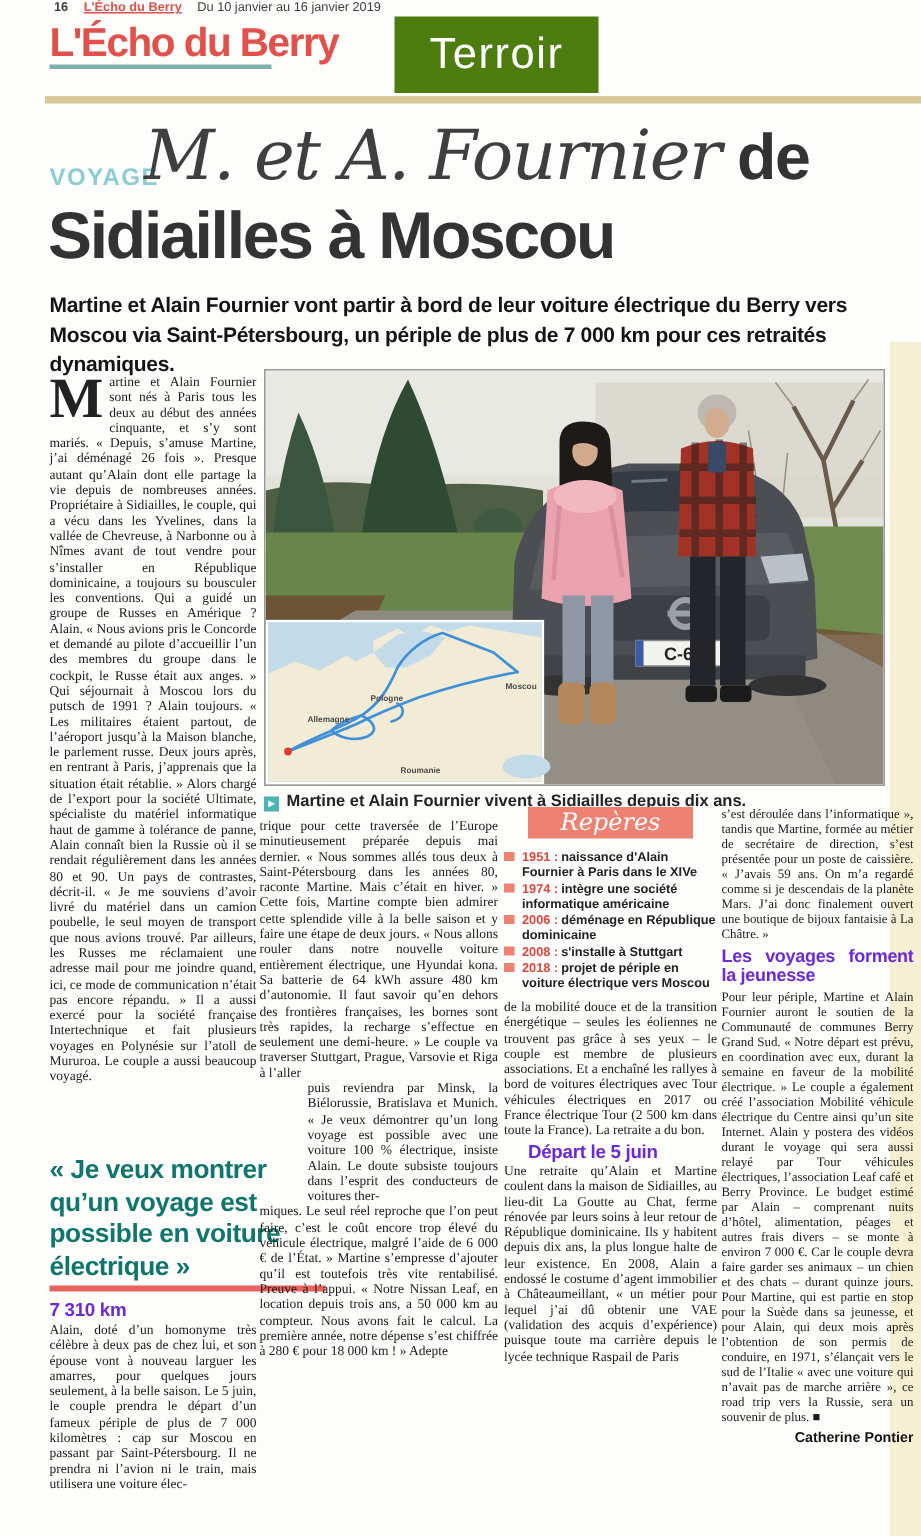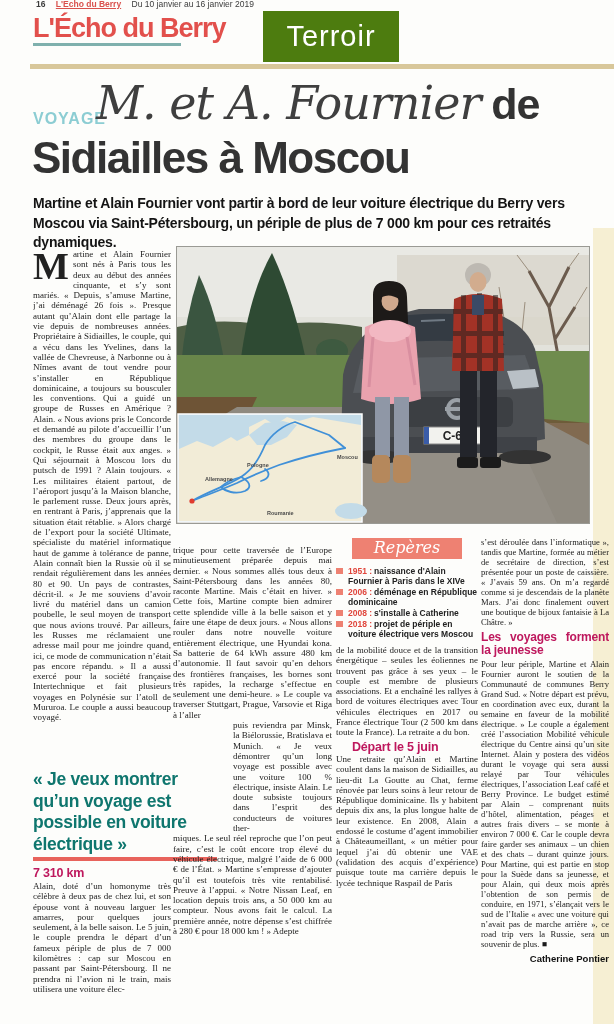--- a/index.html
+++ b/index.html
@@ -35,26 +35,26 @@
   
   .bodytext{font-family:"Liberation Serif",serif;font-size:9px;line-height:10.3px;
         text-align:justify;color:#1b1b1b;}
   .bodytext p{margin:0;}
   .col1{position:absolute;left:33px;top:249px;width:138px;height:519px;overflow:hidden;}
   .dropcap{float:left;font-family:"Liberation Serif",serif;font-weight:bold;font-size:38px;
         line-height:31px;padding:2px 4px 0 0;color:#222;}
   .pullquote{position:absolute;left:33px;top:769px;width:194px;font-weight:bold;font-size:17.5px;
         line-height:21.5px;color:#0f766e;letter-spacing:-0.3px;}
   .pq-rule{position:absolute;left:33px;top:857px;width:184px;height:4px;background:#e8635c;}
-  .subhead{font-weight:bold;font-size:12.5px;color:#be185d;font-family:"Liberation Sans",sans-serif;
+  .subhead{font-weight:bold;font-size:12.5px;color:#6d28d9;font-family:"Liberation Sans",sans-serif;
         letter-spacing:-0.2px;margin:0 0 2px 0;}
   .sub1{position:absolute;left:33px;top:866px;}
   .col1b{position:absolute;left:33px;top:881px;width:138px;height:137px;overflow:hidden;}
   .col2{position:absolute;left:173px;top:545px;width:159px;height:478px;overflow:hidden;}
-  .col2 .wrapped{margin-left:60px;}
+  .col2 .wrapped{margin-left:32px;}
   .col3{position:absolute;left:336px;top:537px;width:142px;height:486px;overflow:hidden;}
   .col3 .subhead{margin-top:4px;margin-left:16px;}
   .col4{position:absolute;left:481px;top:537px;width:128px;height:486px;overflow:hidden;}
   .col4 .bodytext-sm{font-size:8.6px;line-height:10px;}
   .col4 .subhead{font-size:12px;line-height:13px;margin-top:4px;}
   .byline{text-align:right;font-weight:bold;font-size:9.5px;margin-top:4px;color:#111;
         font-family:"Liberation Sans",sans-serif;}
   
   .reperes{margin-bottom:6px;}
   .reperes-title{width:110px;height:21px;margin:1px auto 7px auto;background:#ee8172;color:#fff;
@@ -189,20 +189,23 @@
             <text x="26" y="66">Allemagne</text>
             <text x="68" y="52">Pologne</text>
             <text x="158" y="44">Moscou</text>
             <text x="88" y="100">Roumanie</text>
           </g>
         </g>
       </g>
     </svg>
   </div>
 
+  <div class="caption">
+    <span class="cap-icon">▸</span><span>Martine et Alain Fournier vivent à Sidiailles depuis dix ans.</span>
+  </div>
 
   <div class="col1 bodytext">
     <p><span class="dropcap">M</span><span>artine et Alain Fournier sont nés à Paris tous les deux au début des années cinquante, et s’y sont mariés. « Depuis, s’amuse Martine, j’ai déménagé 26 fois ». Presque autant qu’Alain dont elle partage la vie depuis de nombreuses années. Propriétaire à Sidiailles, le couple, qui a vécu dans les Yvelines, dans la vallée de Chevreuse, à Narbonne ou à Nîmes avant de tout vendre pour s’installer en République dominicaine, a toujours su bousculer les conventions. Qui a guidé un groupe de Russes en Amérique ? Alain. « Nous avions pris le Concorde et demandé au pilote d’accueillir l’un des membres du groupe dans le cockpit, le Russe était aux anges. » Qui séjournait à Moscou lors du putsch de 1991 ? Alain toujours. « Les militaires étaient partout, de l’aéroport jusqu’à la Maison blanche, le parlement russe. Deux jours après, en rentrant à Paris, j’apprenais que la situation était rétablie. » Alors chargé de l’export pour la société Ultimate, spécialiste du matériel informatique haut de gamme à tolérance de panne, Alain connaît bien la Russie où il se rendait régulièrement dans les années 80 et 90. Un pays de contrastes, décrit-il. « Je me souviens d’avoir livré du matériel dans un camion poubelle, le seul moyen de transport que nous avions trouvé. Par ailleurs, les Russes me réclamaient une adresse mail pour me joindre quand, ici, ce mode de communication n’était pas encore répandu. » Il a aussi exercé pour la société française Intertechnique et fait plusieurs voyages en Polynésie sur l’atoll de Mururoa. Le couple a aussi beaucoup voyagé.</span></p>
   </div>
   <div class="pullquote">« Je veux montrer qu’un voyage est possible en voiture électrique »</div>
   <div class="pq-rule"></div>
   <h3 class="subhead sub1">7 310 km</h3>
   <div class="col1b bodytext">
     <p>Alain, doté d’un homonyme très célèbre à deux pas de chez lui, et son épouse vont à nouveau larguer les amarres, pour quelques jours seulement, à la belle saison. Le 5 juin, le couple prendra le départ d’un fameux périple de plus de 7 000 kilomètres : cap sur Moscou en passant par Saint-Pétersbourg. Il ne prendra ni l’avion ni le train, mais utilisera une voiture élec-</p>
   </div>
@@ -211,22 +214,23 @@
     <p>trique pour cette traversée de l’Europe minutieusement préparée depuis mai dernier. « Nous sommes allés tous deux à Saint-Pétersbourg dans les années 80, raconte Martine. Mais c’était en hiver. » Cette fois, Martine compte bien admirer cette splendide ville à la belle saison et y faire une étape de deux jours. « Nous allons rouler dans notre nouvelle voiture entièrement électrique, une Hyundai kona. Sa batterie de 64 kWh assure 480 km d’autonomie. Il faut savoir qu’en dehors des frontières françaises, les bornes sont très rapides, la recharge s’effectue en seulement une demi-heure. » Le couple va traverser Stuttgart, Prague, Varsovie et Riga à l’aller</p>
     <p class="wrapped">puis reviendra par Minsk, la Biélorussie, Bratislava et Munich. « Je veux démontrer qu’un long voyage est possible avec une voiture 100 % électrique, insiste Alain. Le doute subsiste toujours dans l’esprit des conducteurs de voitures ther-</p>
     <p>miques. Le seul réel reproche que l’on peut faire, c’est le coût encore trop élevé du véhicule électrique, malgré l’aide de 6 000 € de l’État. » Martine s’empresse d’ajouter qu’il est toutefois très vite rentabilisé. Preuve à l’appui. « Notre Nissan Leaf, en location depuis trois ans, a 50 000 km au compteur. Nous avons fait le calcul. La première année, notre dépense s’est chiffrée à 280 € pour 18 000 km ! » Adepte</p>
   </div>
 
   <div class="col3">
     <div class="reperes">
       <div class="reperes-title">Repères</div>
       <ul>
         <li><span class="rp-sq"></span><span class="rp-year">1951 :</span><span>naissance d'Alain Fournier à Paris dans le XIVe</span></li>
+        <li><span class="rp-sq"></span><span class="rp-year">1974 :</span><span>intègre une société informatique américaine</span></li>
         <li><span class="rp-sq"></span><span class="rp-year">2006 :</span><span>déménage en République dominicaine</span></li>
-        <li><span class="rp-sq"></span><span class="rp-year">2008 :</span><span>s'installe à Catherine</span></li>
+        <li><span class="rp-sq"></span><span class="rp-year">2008 :</span><span>s'installe à Stuttgart</span></li>
         <li><span class="rp-sq"></span><span class="rp-year">2018 :</span><span>projet de périple en voiture électrique vers Moscou</span></li>
       </ul>
     </div>
     <div class="bodytext">
       <p>de la mobilité douce et de la transition énergétique – seules les éoliennes ne trouvent pas grâce à ses yeux – le couple est membre de plusieurs associations. Et a enchaîné les rallyes à bord de voitures électriques avec Tour véhicules électriques en 2017 ou France électrique Tour (2 500 km dans toute la France). La retraite a du bon.</p>
       <h3 class="subhead">Départ le 5 juin</h3>
       <p>Une retraite qu’Alain et Martine coulent dans la maison de Sidiailles, au lieu-dit La Goutte au Chat, ferme rénovée par leurs soins à leur retour de République dominicaine. Ils y habitent depuis dix ans, la plus longue halte de leur existence. En 2008, Alain a endossé le costume d’agent immobilier à Châteaumeillant, « un métier pour lequel j’ai dû obtenir une VAE (validation des acquis d’expérience) puisque toute ma carrière depuis le lycée technique Raspail de Paris</p>
     </div>
   </div>
 

